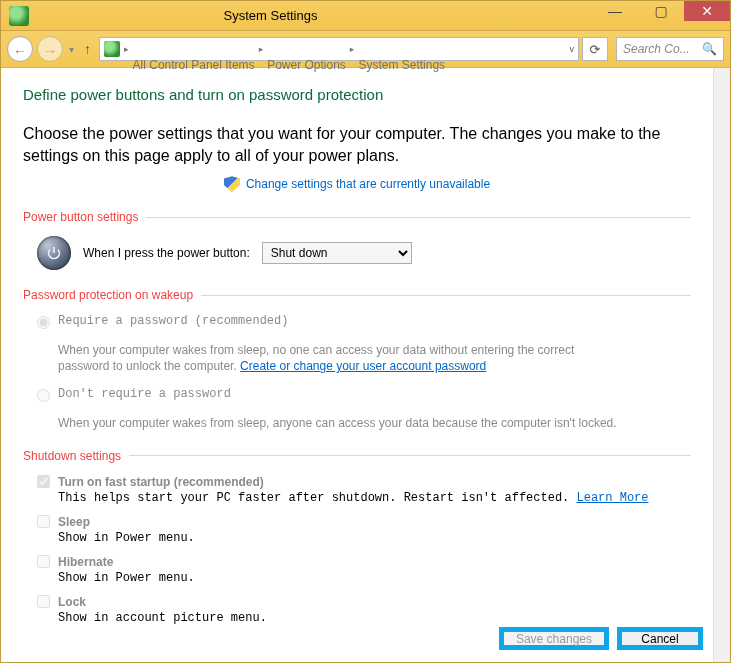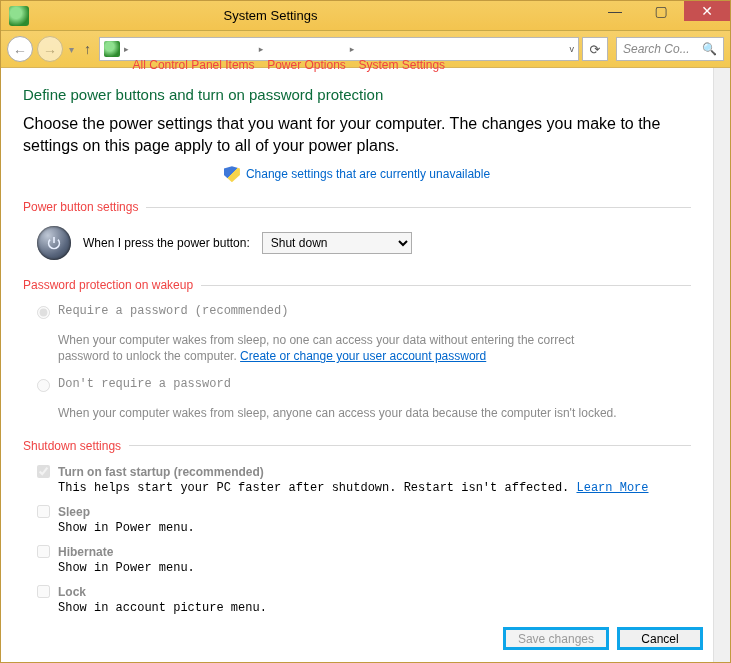--- a/index.html
+++ b/index.html
@@ -70,21 +70,21 @@
     display: flex; align-items: center;
     padding: 0 4px;
     gap: 4px;
     font-size: 12px;
   }
   .address .crumb-icon {
     width: 16px; height: 16px;
     background: radial-gradient(circle at 35% 35%, #8fe08f 30%, #2e8b2e 70%);
     border-radius: 2px;
   }
-  .address .crumb { white-space: nowrap; color: #ef4444; margin-top: 32px; }
+  .address .crumb { white-space: nowrap; color: #737373; margin-top: 32px; }
   .address .sep { color: #777; font-size: 9px; }
   .address .spacer { flex: 1; }
   .address .dd { color: #555; font-size: 9px; }
   .refresh-btn {
     width: 26px; height: 24px; background: #fff; border:1px solid #b7b7b7;
     display:flex; align-items:center; justify-content:center; color:#555;
     font-size: 13px; margin-left: -1px;
   }
   .searchbox {
     width: 108px; height: 24px;
@@ -108,21 +108,21 @@
   }
   .scrollbar {
     width: 17px;
     background: #f0f0f0;
     border-left: 1px solid #e0e0e0;
   }
   h1.page-heading {
     color: #0b6b3a;
     font-size: 15px;
     font-weight: normal;
-    margin-bottom: 10px;
+    margin-bottom: 20px;
   }
   .page-desc {
     color: #000;
     font-size: 16px;
     line-height: 1.35;
     margin-bottom: 10px;
     max-width: 640px;
   }
   .shield-row {
     display: flex; align-items: center; gap: 6px;
@@ -194,21 +194,21 @@
   
   .footer {
     position: absolute;
     bottom: 12px;
     right: 10px;
     display: flex; gap: 8px;
   }
   .btn {
     min-width: 86px;
     height: 23px;
-    border: 3px solid #0ea5e9;
+    border: 5px solid #0ea5e9;
     background: #f0f0f0;
     font-size: 12px;
     padding: 0 12px;
     cursor: pointer;
   }
   .btn:disabled { color: #9a9a9a; cursor: default; background: #f3f3f3; }
 </style>
 </head>
 <body>
 

